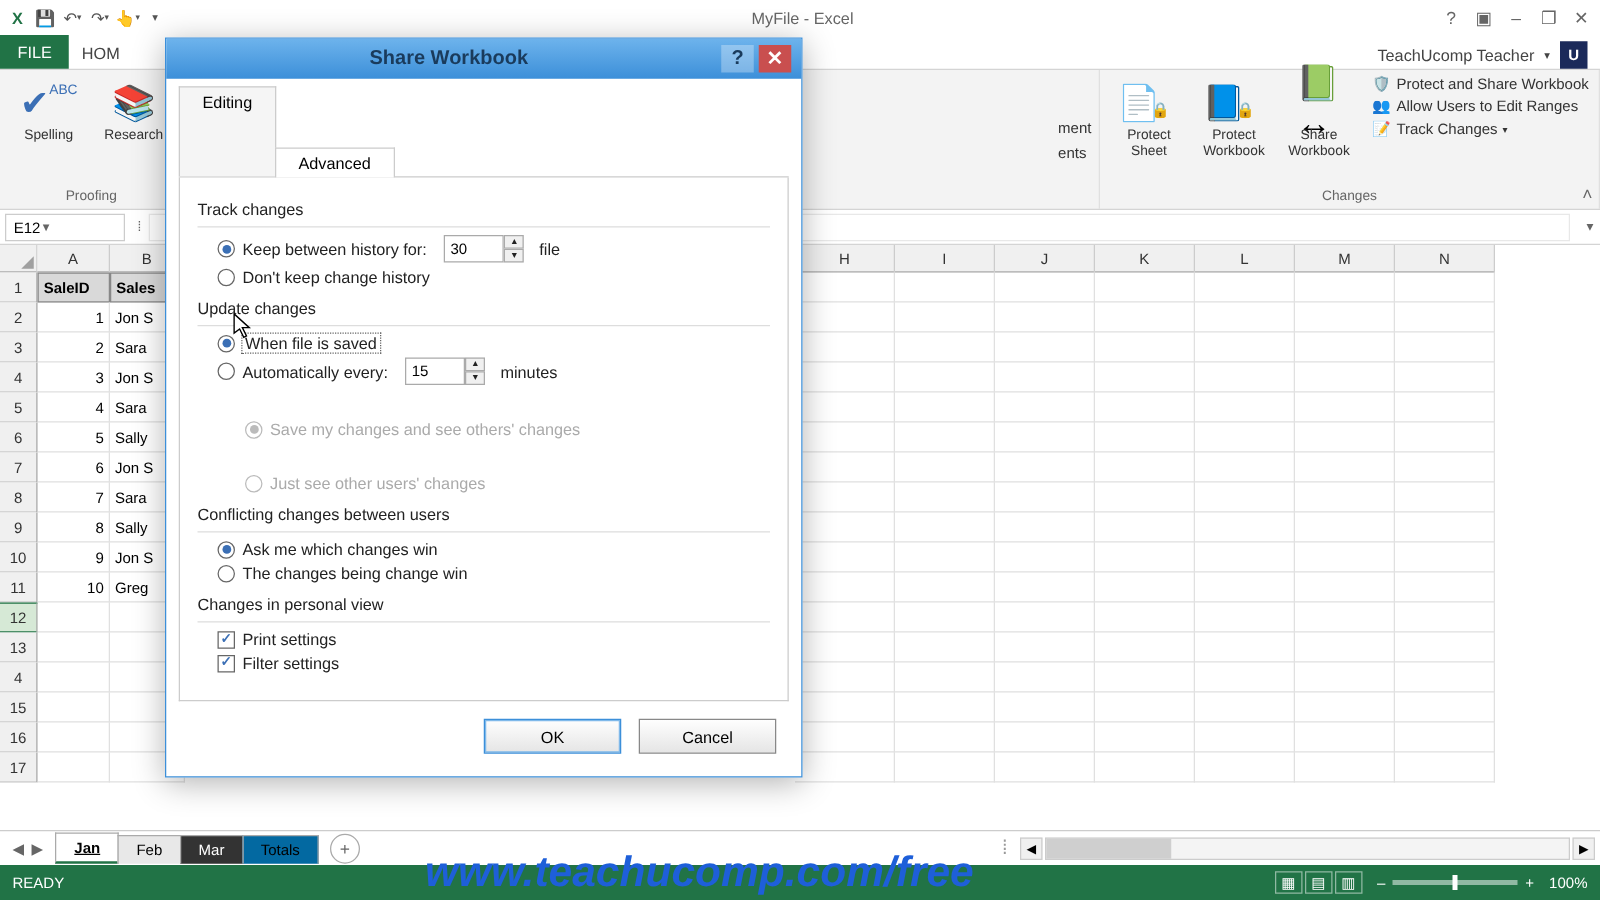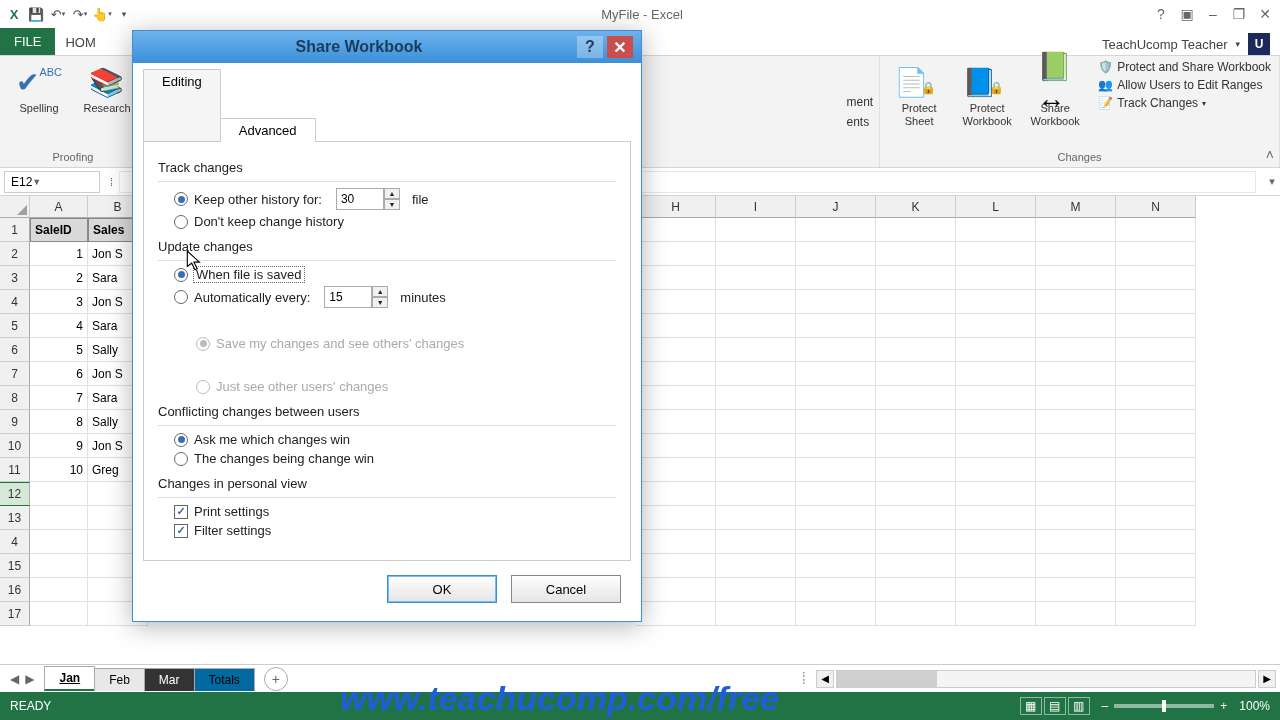--- a/index.html
+++ b/index.html
@@ -524,21 +524,21 @@
     <div class="dlg-tabs">
       <div class="dlg-tab">Editing</div>
       <div class="dlg-tab active">Advanced</div>
     </div>
     <div class="dlg-content">
 
       <div class="section-title">Track changes</div>
       <hr class="hr">
       <div class="opt-row">
         <span class="radio checked"></span>
-        <label>Keep other history for:</label>
+        <label>Keep between history for:</label>
         <div class="spin-input" style="margin-left:8px;">
           <input value="30" style="">
           <div class="spinners">
               <div class="sp">▲</div>
               <div class="sp">▼</div>
             </div>
         </div>
         <span style="margin-left:6px;">file</span>
       </div>
       <div class="opt-row">

